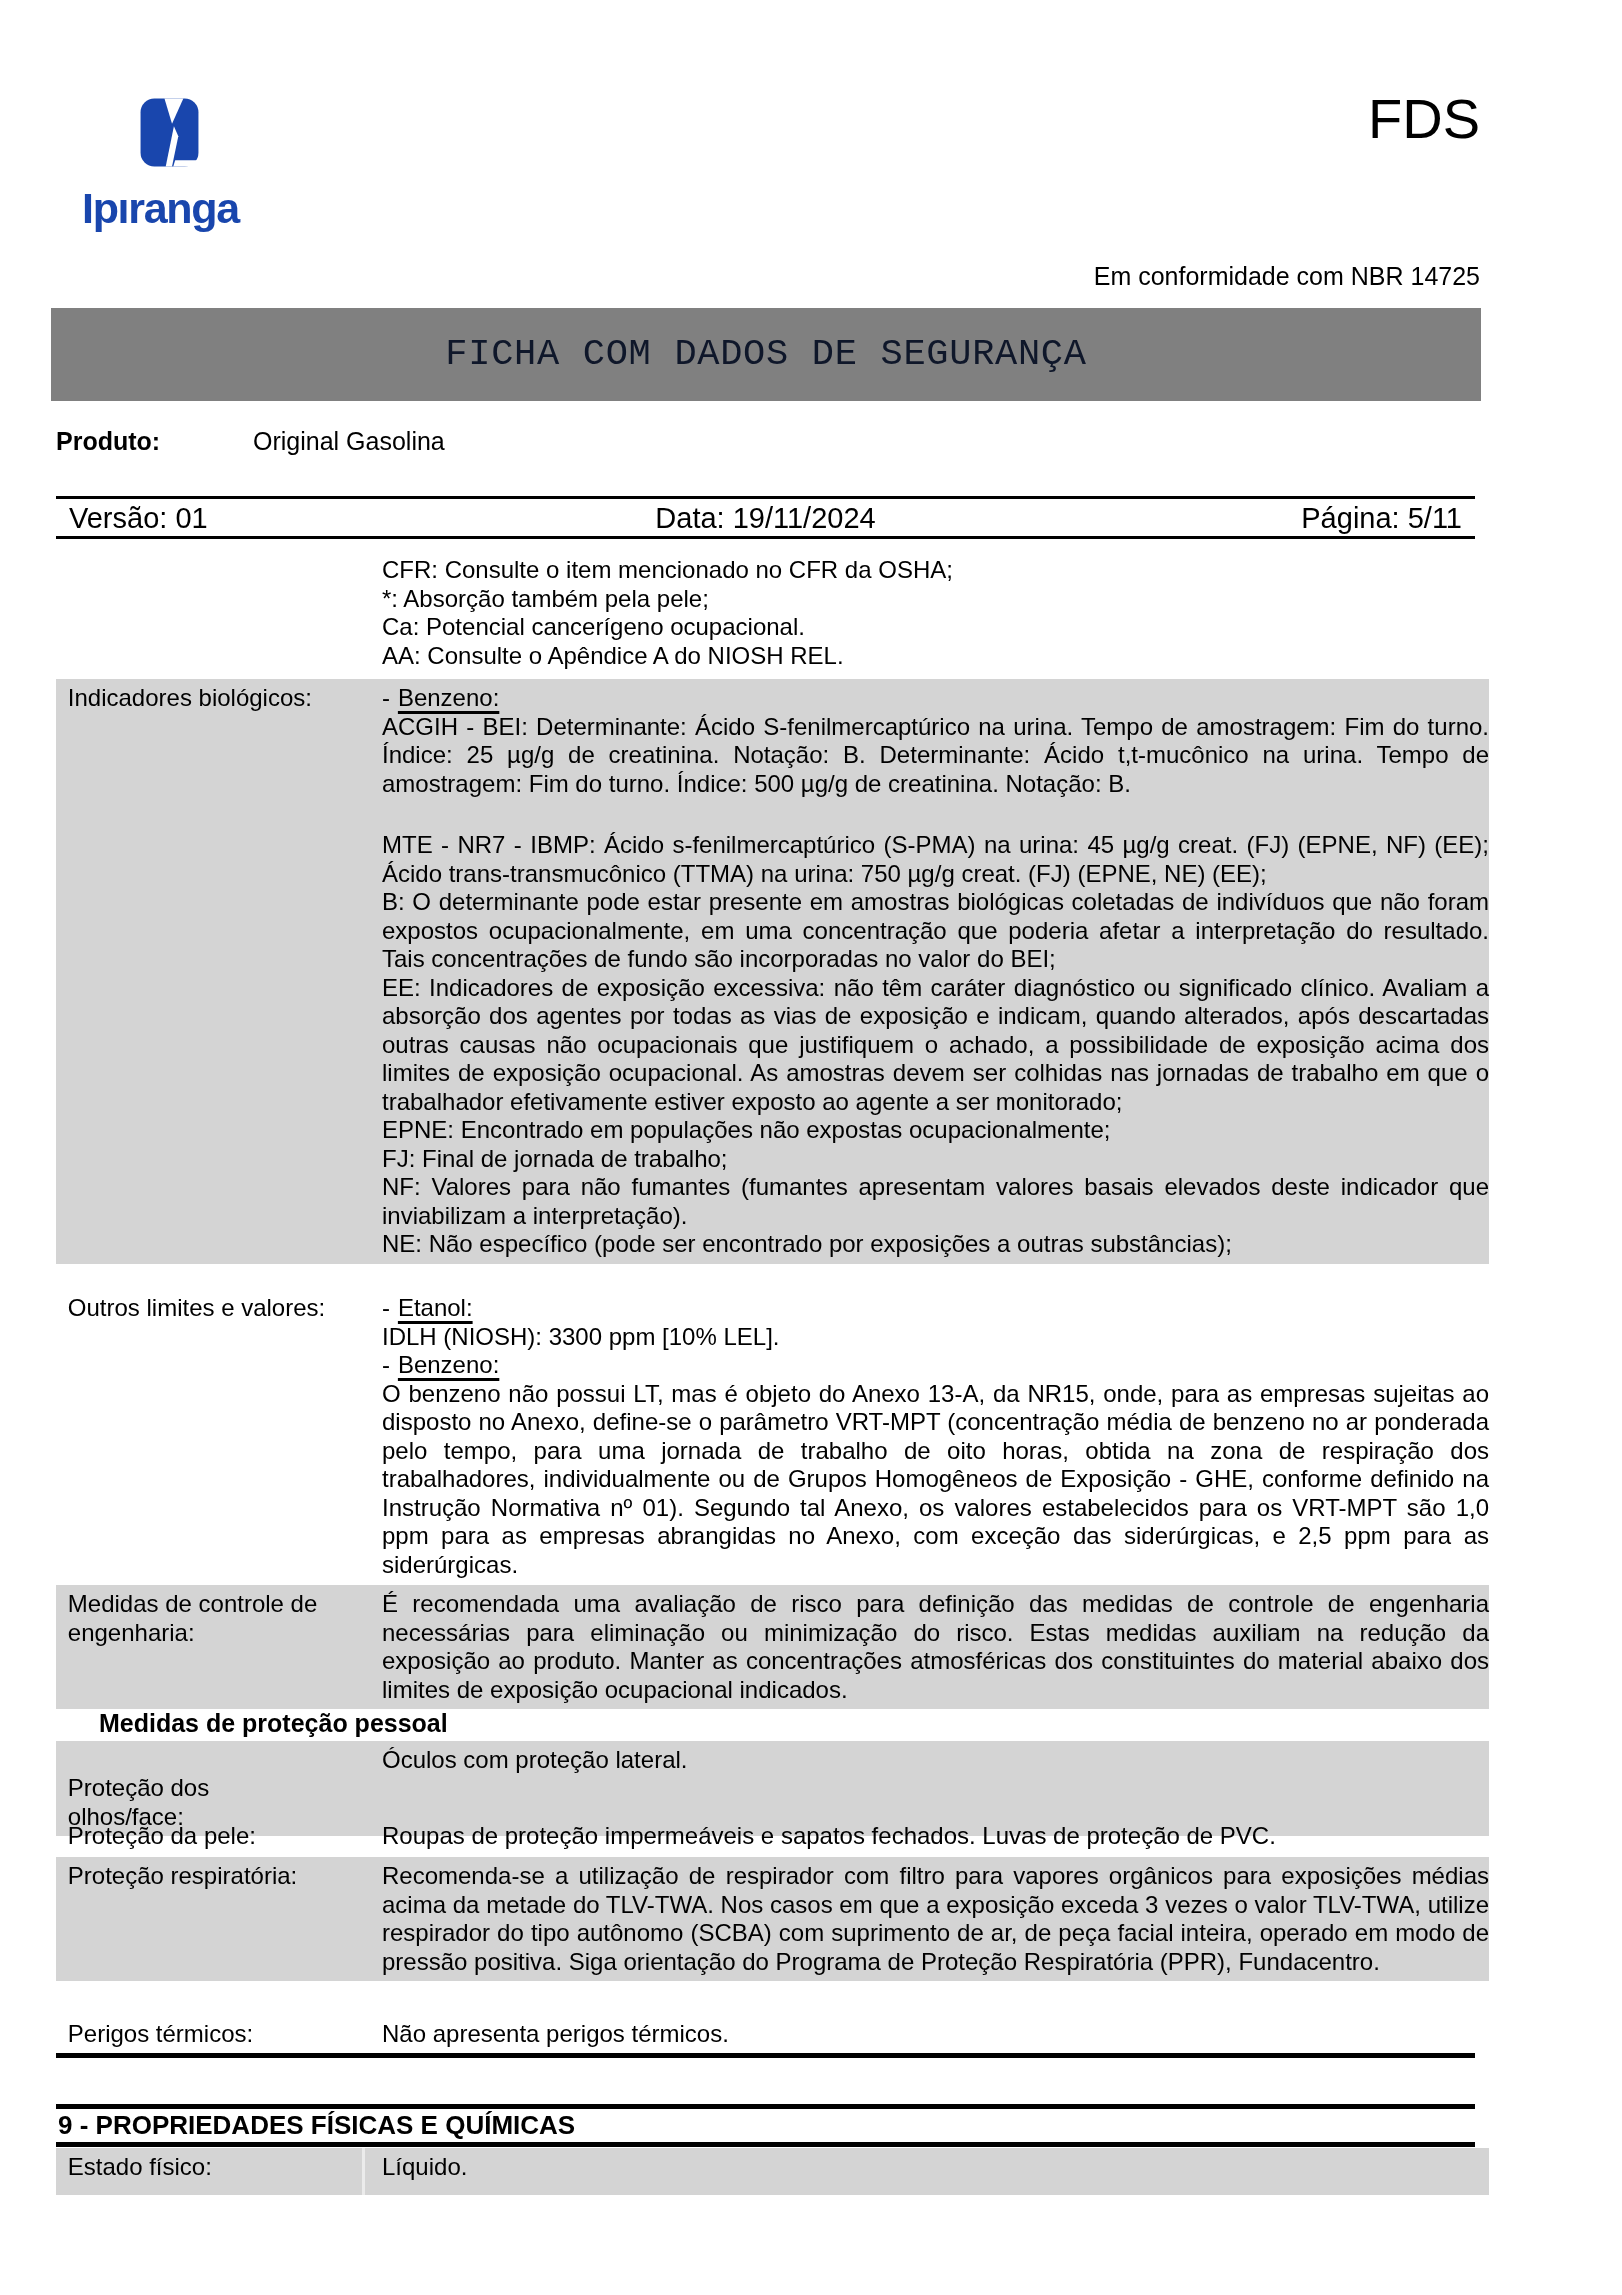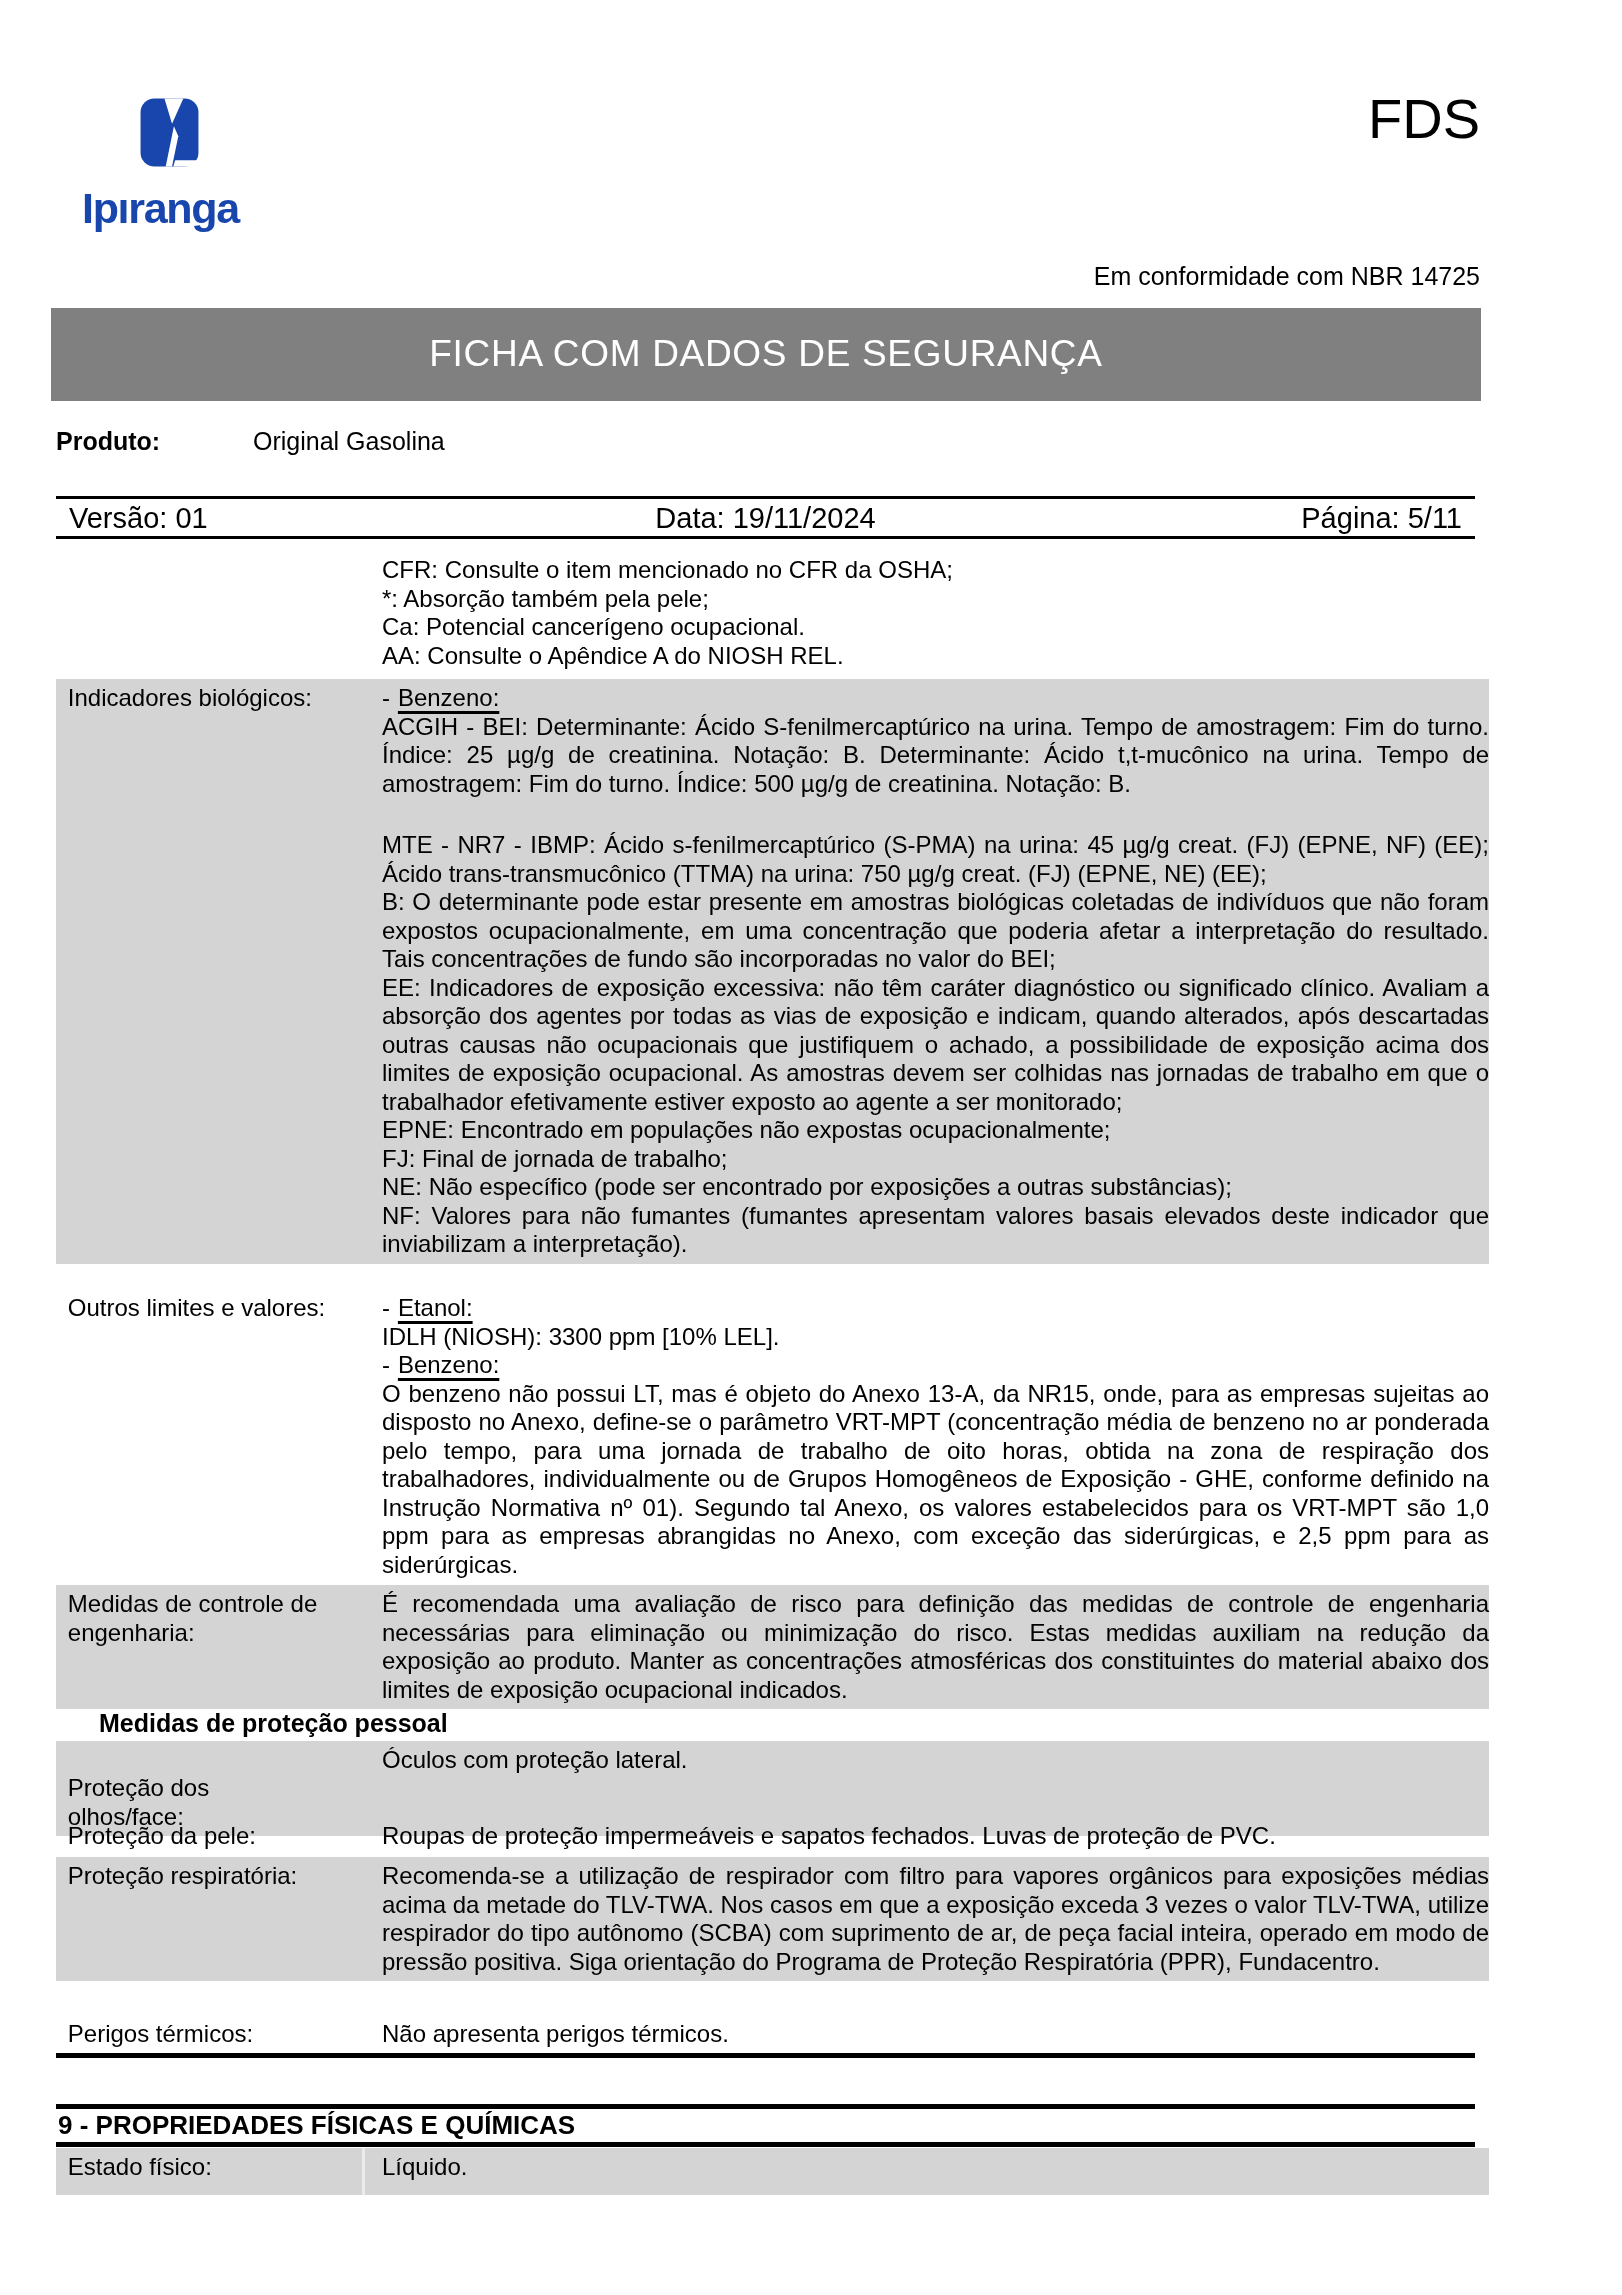--- a/index.html
+++ b/index.html
@@ -7,21 +7,21 @@
         font-family:"Liberation Sans","DejaVu Sans",sans-serif;color:#000;
         font-size:24px;line-height:28.5px;}
   
   .logo-icon{position:absolute;left:136px;top:96px;width:67px;height:73px;}
   .logo-word{position:absolute;left:82px;top:185px;font-size:43px;line-height:46px;
              font-weight:bold;letter-spacing:-1.3px;color:#1946ad;}
   .fds{position:absolute;right:142px;top:90px;font-size:56px;line-height:58px;}
   .nbr{position:absolute;right:142px;top:262px;font-size:25px;line-height:29px;}
   .band{position:absolute;left:51px;top:308px;width:1430px;height:93px;background:#808080;
         display:flex;align-items:center;justify-content:center;}
-  .band span{color:#ffffff;font-size:37px;letter-spacing:0.7px;}
+  .band span{color:#0f172a;font-size:37px;letter-spacing:0.7px;font-family:Liberation Mono, monospace;}
   .produto{position:absolute;left:56px;top:427px;font-size:25px;}
   .produto .plabel{font-weight:bold;}
   .produto .pname{position:absolute;left:197px;top:0;white-space:nowrap;font-weight:normal;}
   .verbar{position:absolute;left:56px;top:496px;width:1419px;box-sizing:border-box;
           border-top:3.9px solid #000;border-bottom:3.9px solid #000;
           padding:4.6px 13px 3.3px 13px;font-size:29px;line-height:29px;}
   .verbar .vcenter{position:absolute;left:0;right:0;text-align:center;top:4.6px;}
   .verbar .vright{position:absolute;right:13px;top:4.6px;}
   
   .row{position:absolute;left:56px;width:1433px;display:flex;align-items:stretch;box-sizing:border-box;}
@@ -88,22 +88,22 @@
       <span class="txt">Indicadores biológicos:</span>
     </div>
     <div class="val">
       <p><span class="marker">-</span><span class="u">Benzeno:</span></p>
       <p>ACGIH - BEI: Determinante: Ácido S-fenilmercaptúrico na urina. Tempo de amostragem: Fim do turno. Índice: 25 µg/g de creatinina. Notação: B. Determinante: Ácido t,t-mucônico na urina. Tempo de amostragem: Fim do turno. Índice: 500 µg/g de creatinina. Notação: B.</p>
       <p class="gap-top">MTE - NR7 - IBMP: Ácido s-fenilmercaptúrico (S-PMA) na urina: 45 µg/g creat. (FJ) (EPNE, NF) (EE); Ácido trans-transmucônico (TTMA) na urina: 750 µg/g creat. (FJ) (EPNE, NE) (EE);</p>
       <p>B: O determinante pode estar presente em amostras biológicas coletadas de indivíduos que não foram expostos ocupacionalmente, em uma concentração que poderia afetar a interpretação do resultado. Tais concentrações de fundo são incorporadas no valor do BEI;</p>
       <p>EE: Indicadores de exposição excessiva: não têm caráter diagnóstico ou significado clínico. Avaliam a absorção dos agentes por todas as vias de exposição e indicam, quando alterados, após descartadas outras causas não ocupacionais que justifiquem o achado, a possibilidade de exposição acima dos limites de exposição ocupacional. As amostras devem ser colhidas nas jornadas de trabalho em que o trabalhador efetivamente estiver exposto ao agente a ser monitorado;</p>
       <p>EPNE: Encontrado em populações não expostas ocupacionalmente;</p>
       <p>FJ: Final de jornada de trabalho;</p>
+      <p>NF: Valores para não fumantes (fumantes apresentam valores basais elevados deste indicador que inviabilizam a interpretação).</p>
       <p>NE: Não específico (pode ser encontrado por exposições a outras substâncias);</p>
-      <p>NF: Valores para não fumantes (fumantes apresentam valores basais elevados deste indicador que inviabilizam a interpretação).</p>
     </div>
   </div>
 
   <div class="row" style="top:1289px">
     <div class="lab">
       <span class="txt">Outros limites e valores:</span>
     </div>
     <div class="val">
       <p><span class="marker">-</span><span class="u">Etanol:</span></p>
       <p>IDLH (NIOSH): 3300 ppm [10% LEL].</p>

